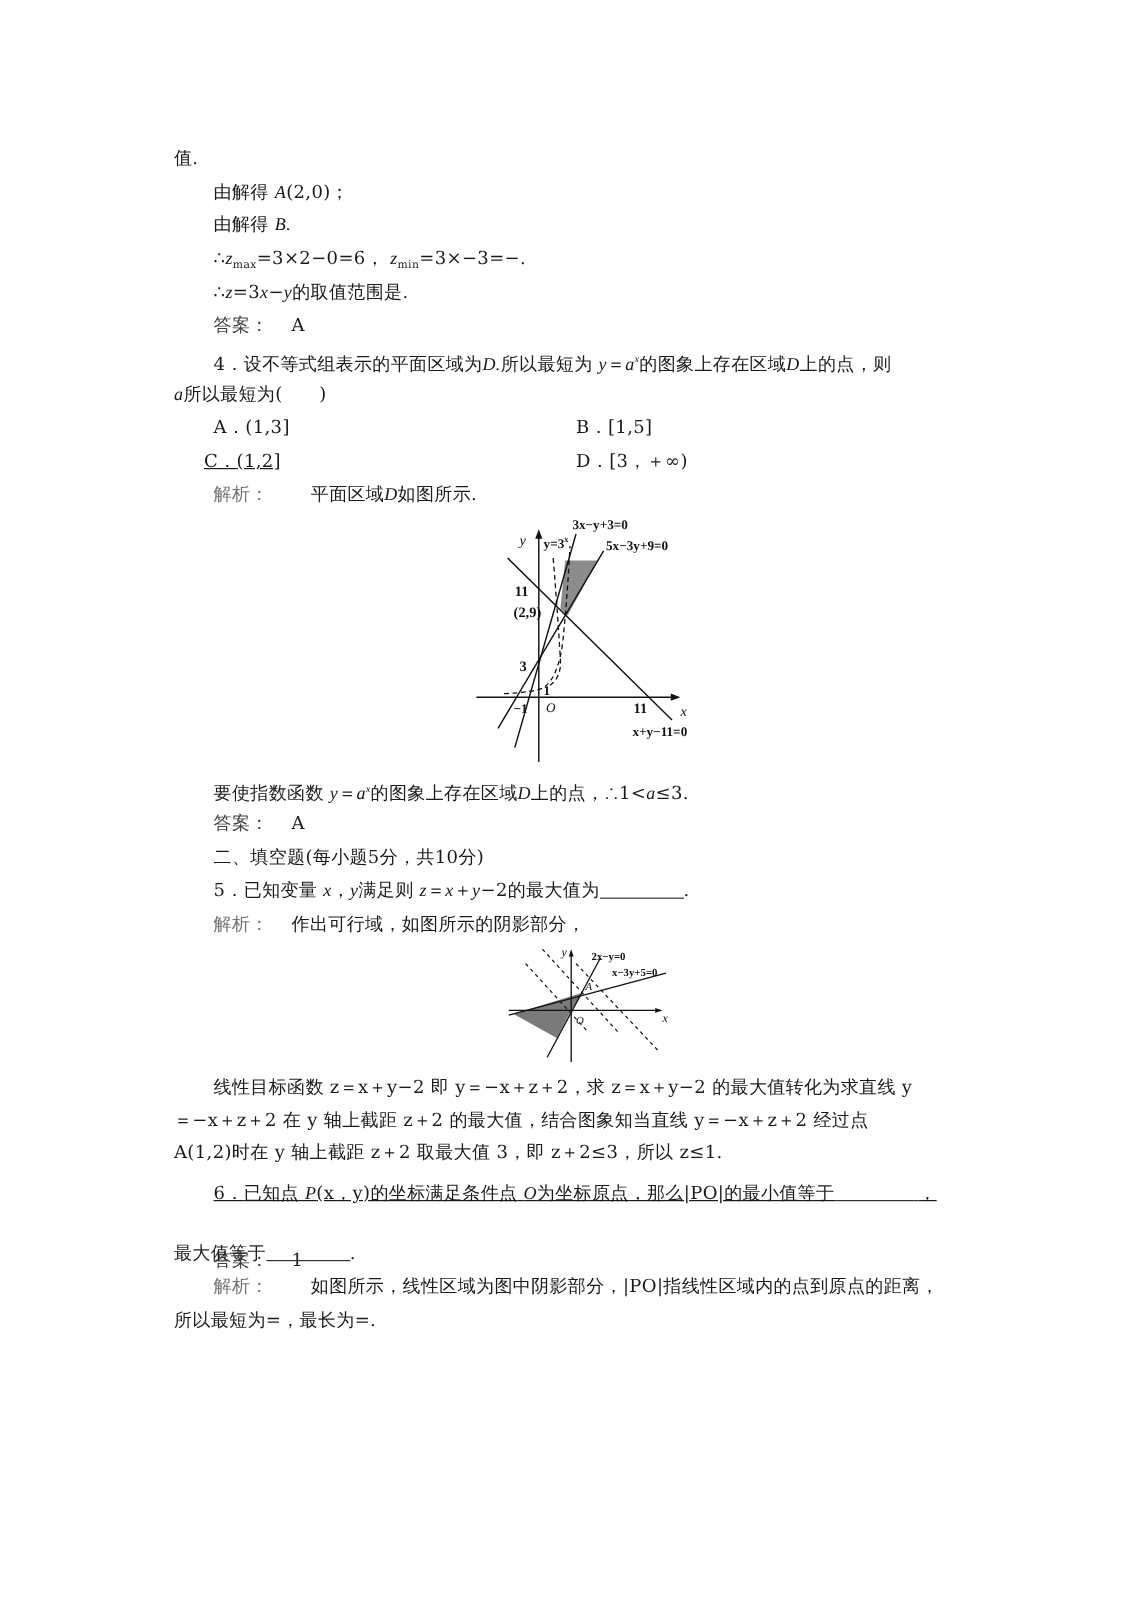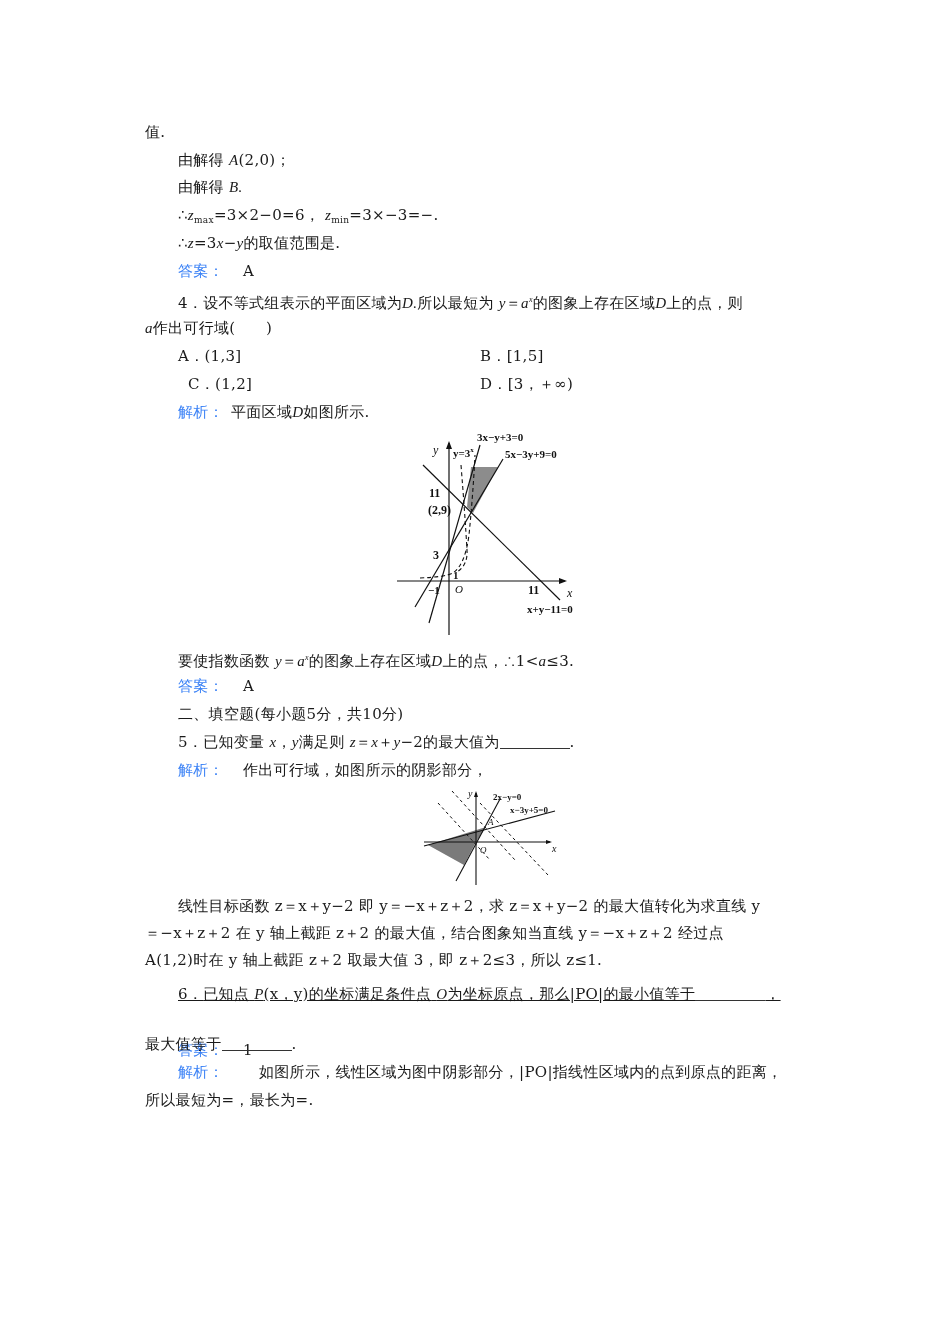--- a/index.html
+++ b/index.html
@@ -8,22 +8,22 @@
       font-family: "DejaVu Serif", "Liberation Serif", serif;
       color: #1a1a1a;
     }
     .line {
       position: absolute; font-size: 15px; line-height: 20px;
       white-space: nowrap; letter-spacing: 0.3px;
     }
     .i { font-style: italic; font-family: "Liberation Serif", "DejaVu Serif", serif; }
     .sub { font-size: 9px; vertical-align: -3px; text-align: center; }
     .sup { font-size: 8px; vertical-align: 6px; }
-    .red { color: #3b82f6; }
-    .blue { color: #3b82f6; margin-top: 24px; }
+    .red { color: #404040; }
+    .blue { color: #737373; margin-top: 24px; }
     .blank { display: inline-block; border-bottom: 1px solid #333; height: 14px; vertical-align: -2px; }
     .fig { position: absolute; }
     svg text { font-family: "Liberation Serif", "DejaVu Serif", serif; fill: #111; }
   </style>
 </head>
 <body>
 
 <div class="line" style="left:145px;top:122px;">
   <span>值.</span>
 </div>
@@ -45,37 +45,37 @@
 <div class="line" style="left:178px;top:261px;">
   <span class="red">答案：</span>
   <span style="margin-left:14px;">A</span>
 </div>
 
 <div class="line" style="left:178px;top:290px;">
   <span>4．</span><span>设不等式组表示的平面区域为</span><span class="i">D.</span><span>所以最短为</span>
   <span class="i">y</span><span>＝</span><span class="i">a</span><span class="sup i">x</span><span>的图象上存在区域</span><span class="i">D</span><span>上的点，则</span>
 </div>
 <div class="line" style="left:145px;top:318px;">
-  <span class="i">a</span><span>作出可行域(　　)</span>
+  <span class="i">a</span><span>所以最短为(　　)</span>
 </div>
 <div class="line" style="left:178px;top:346px;">
   <span>A．</span><span>(1,3]</span>
 </div>
 <div class="line" style="left:480px;top:346px;">
   <span>B．</span><span>[1,5]</span>
 </div>
-<div class="line" style="left:188px;top:374px;">
+<div class="line" style="left:170px;top:374px;text-decoration:underline;">
   <span>C．</span><span>(1,2]</span>
 </div>
 <div class="line" style="left:480px;top:374px;">
   <span>D．</span><span>[3，＋∞)</span>
 </div>
 <div class="line" style="left:178px;top:402px;">
   <span class="blue">解析：</span>
-  <span style="margin-left:2px;">平面区域</span><span class="i">D</span><span>如图所示.</span>
+  <span style="margin-left:30px;">平面区域</span><span class="i">D</span><span>如图所示.</span>
 </div>
 
 <div class="fig" style="left:395px;top:425px;width:200px;height:215px;">
   <svg width="200" height="215" viewBox="0 0 200 215">
 
     <polygon points="76,42 103,42 78,88 72,82" fill="#8c8c8c"></polygon>
 
     <line x1="2" y1="156" x2="170" y2="156" stroke="#111" stroke-width="1.2"></line>
     <polygon points="172,156 164,153 164,159" fill="#111"></polygon>
     <line x1="54" y1="210" x2="54" y2="18" stroke="#111" stroke-width="1.2"></line>

